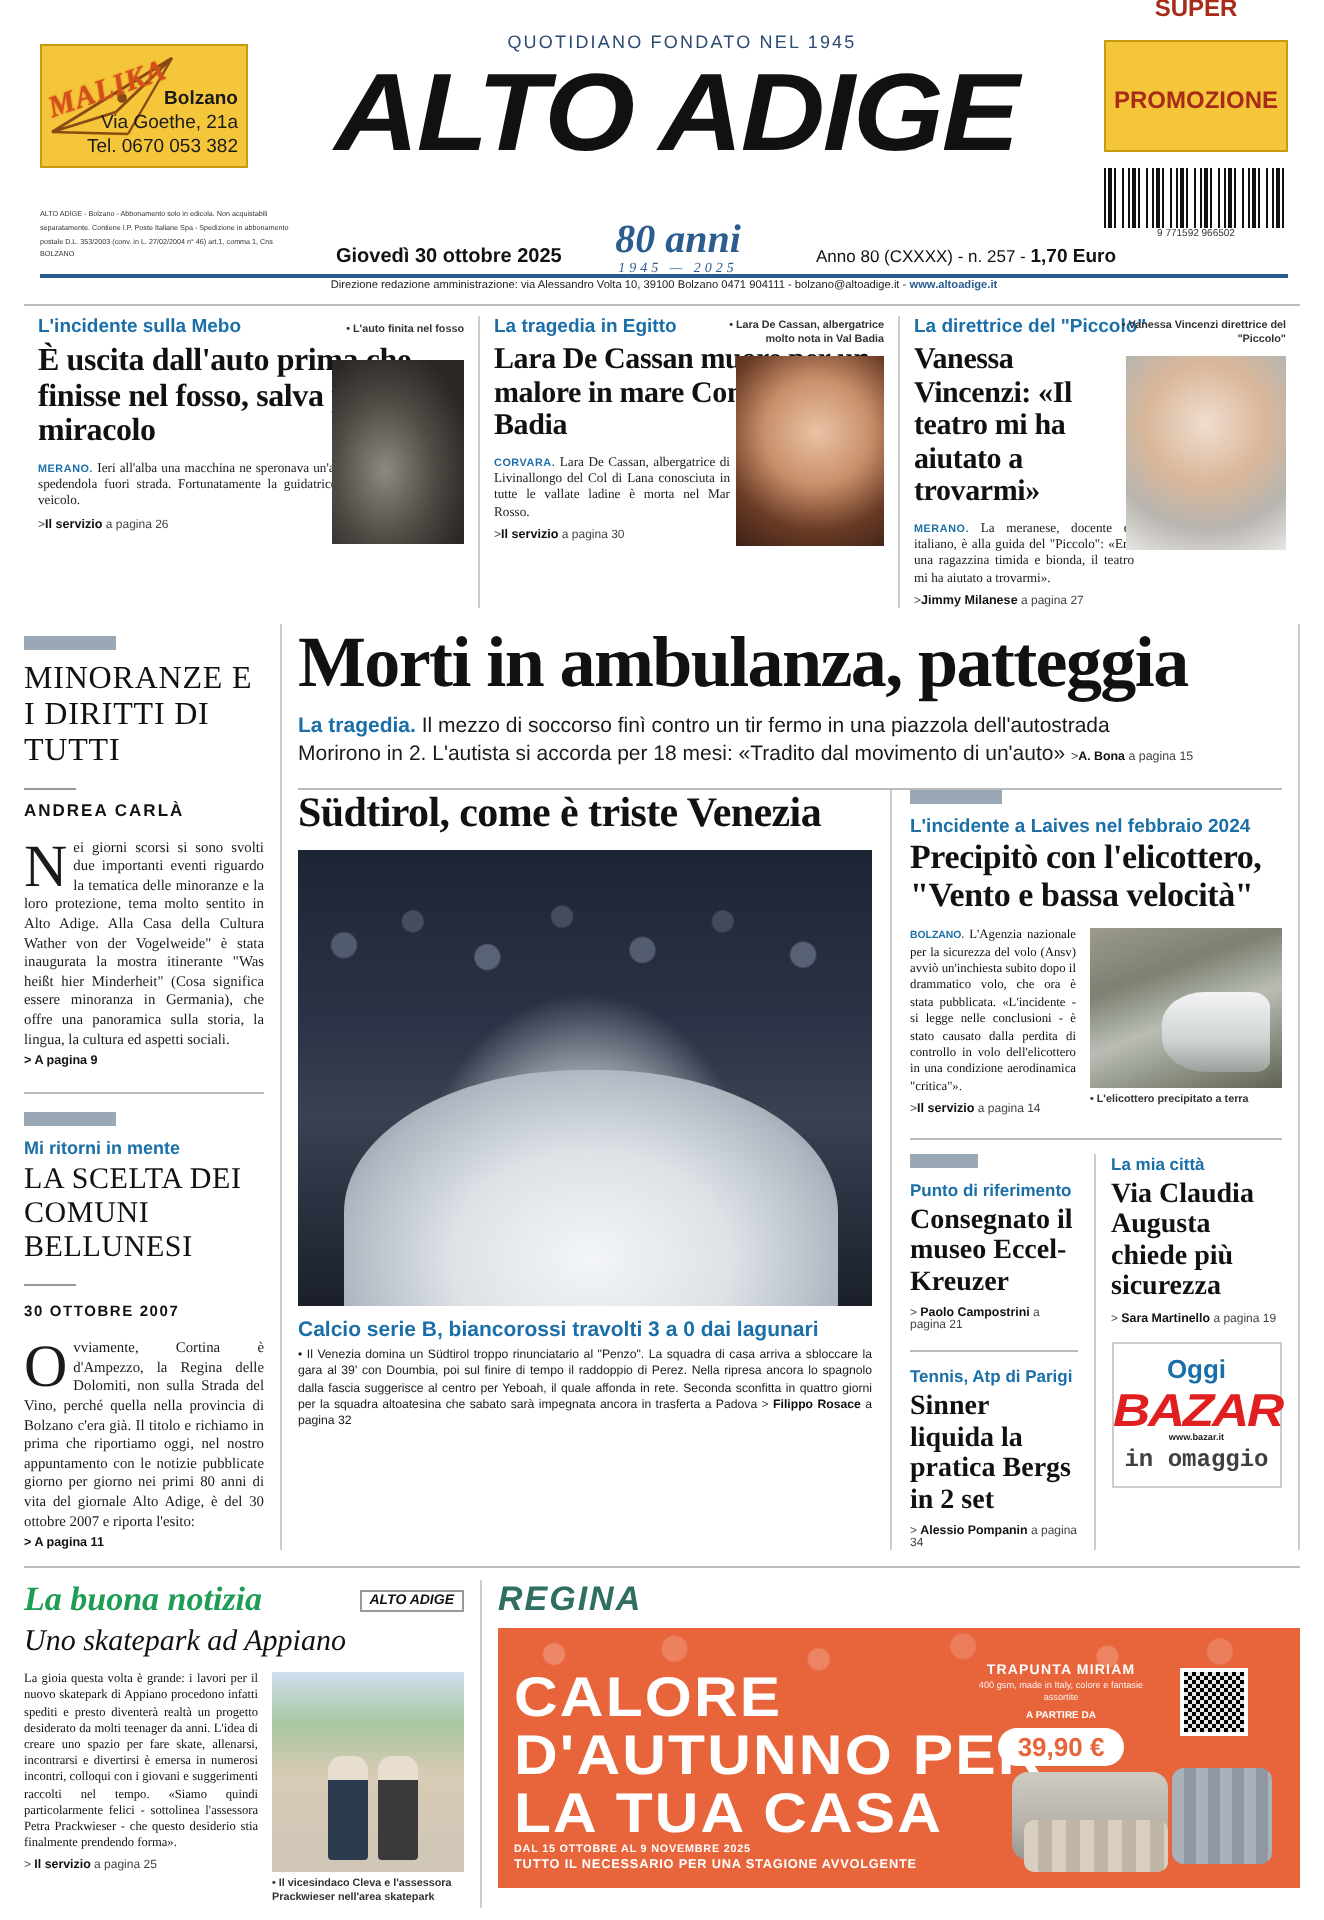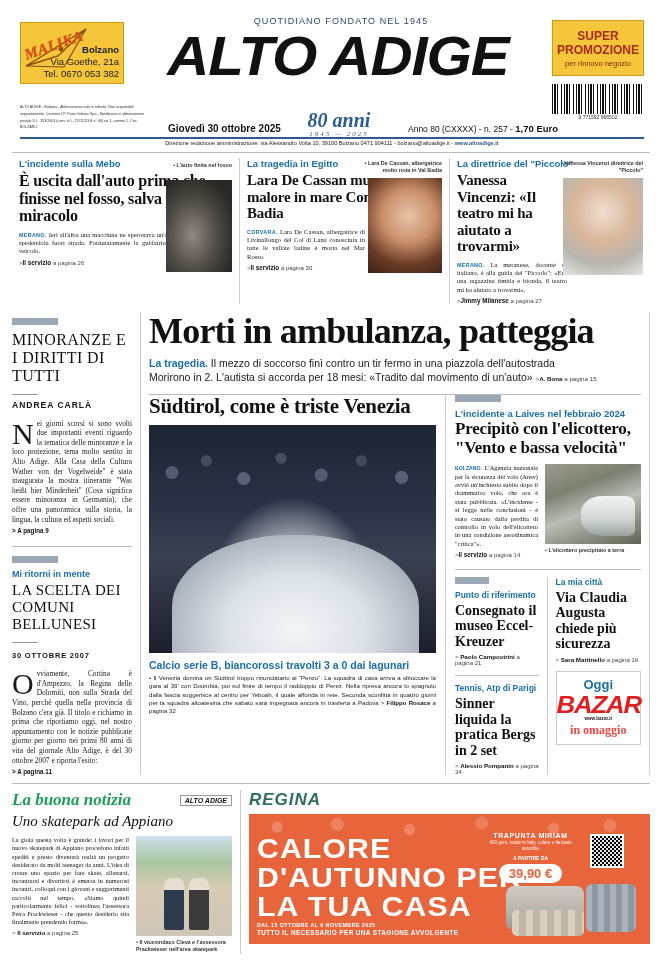--- a/index.html
+++ b/index.html
@@ -53,21 +53,21 @@
     letter-spacing: -1px;
     color: #111; margin-left: 14px;
     transform: scaleX(1.06);
   }
   .promo-box {
     position: absolute; right: 10px; top: 20px;
     width: 92px; height: 56px;
     background: #f5c63a; border: 1px solid #c89c10;
     display: flex; flex-direction: column; justify-content: center;
     align-items: center; text-align: center;
-    font-family: "Liberation Sans", sans-serif; color: #a82a18;
+    font-family: "Liberation Sans", sans-serif; color: #a82a18; gap: 32px;
   }
   .promo-box .p1 { font-size: 12px; font-weight: bold; }
   .promo-box .p2 { font-size: 12px; font-weight: bold; }
   .promo-box .p3 { font-size: 7.5px; margin-top: 2px; color: #8a2513; }
 
   .barcode {
     position: absolute; right: 10px; top: 84px;
     width: 92px; height: 30px;
     background: repeating-linear-gradient(to right,
       #111 0 1px, #fff 1px 2px, #111 2px 4px, #fff 4px 5px,
@@ -358,22 +358,22 @@
     font-family: "Liberation Sans", sans-serif;
     font-style: italic; font-weight: bold; font-size: 23px;
     color: #e02020; letter-spacing: -1px; line-height: 26px;
     transform: scaleX(1.12);
   }
   .bazar-url {
     font-family: "Liberation Sans", sans-serif;
     font-size: 4.6px; font-weight: bold; color: #222; margin-top: -2px;
   }
   .bazar-omaggio {
-    font-family: Liberation Serif, serif;
-    font-size: 12px; font-weight: bold; color: #ef4444; margin-top: 2px;
+    font-family: Liberation Mono, monospace;
+    font-size: 12px; font-weight: bold; color: #404040; margin-top: 2px;
   }
 
   
   .bottom { position: relative; display: flex; margin: 8px 4px 0 4px;
             border-top: 1px solid #bbb; padding-top: 6px; }
   .bn { flex: 0 0 228px; padding-right: 8px; }
   .bn-header { display: flex; align-items: center; justify-content: space-between; }
   .bn-title {
     font-family: "Liberation Serif", serif;
     font-style: italic; font-weight: bold; font-size: 17px;

